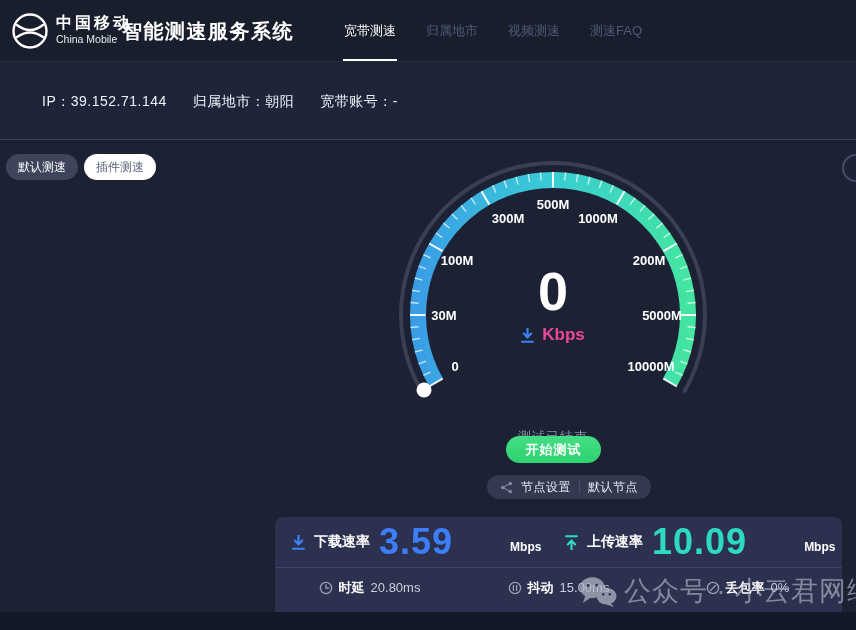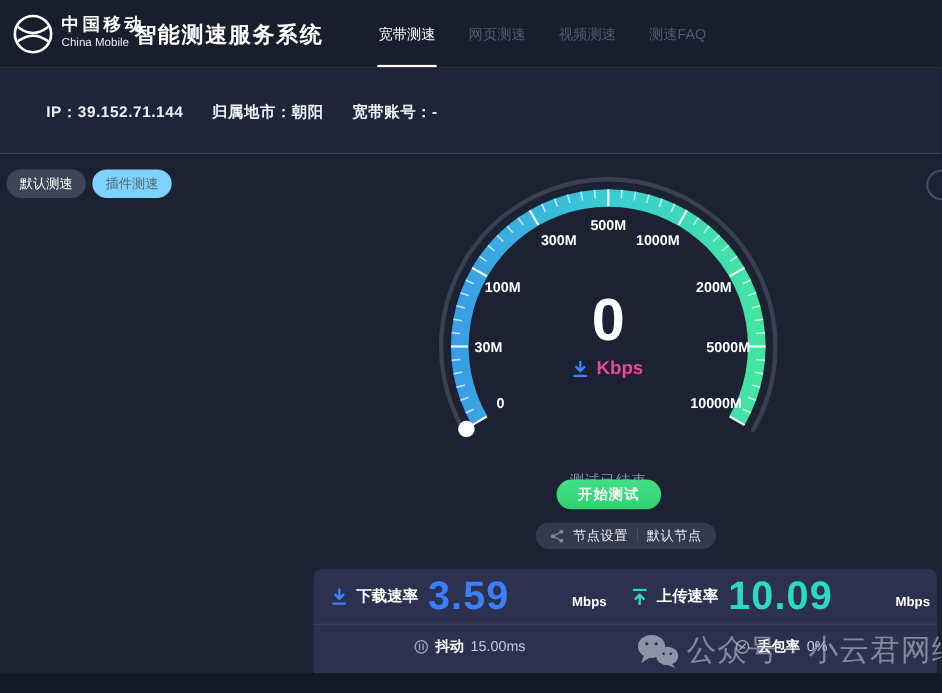--- a/index.html
+++ b/index.html
@@ -15,44 +15,44 @@
   .page-title { position:absolute; left:122px; top:18px; font-size:20px; font-weight:700; color:#fff; letter-spacing:1.5px; }
   .nav { position:absolute; left:344px; top:0; height:62px; display:flex; gap:30px; align-items:center; }
   .nav-item { font-size:13px; color:#4e5a77; cursor:pointer; position:relative; white-space:nowrap; }
   .nav-item.active { color:#fff; font-weight:400; }
   .nav-item.active::after { content:''; position:absolute; left:-1px; right:-1px; bottom:-21px; height:2px; background:#fff; }
 
   
   .info-bar { position:absolute; top:63px; left:0; right:0; height:77px; background:#1f2539; border-bottom:1px solid #39415a; }
   .info-icon { position:absolute; left:16px; top:96px; width:18px; height:18px; }
   .info-items { position:absolute; left:42px; top:0; height:77px; display:flex; align-items:center; gap:26px; }
-  .info-item { font-size:14px; font-weight:700; color:#eef1f7; letter-spacing:0.5px; }
+  .info-item { font-size:14px; font-weight:400; color:#eef1f7; letter-spacing:0.5px; }
   .partial-circle { position:absolute; right:-14px; top:91px; width:28px; height:28px; border:2px solid #434b68; border-radius:50%; }
 
   
   .mode-tabs { position:absolute; left:6px; top:154px; display:flex; gap:6px; }
   .mode-tab { width:72px; height:26px; border-radius:13px; display:flex; align-items:center; justify-content:center; font-size:12px; cursor:pointer; }
   .mode-tab.active { background:#3e4459; color:#fff; }
-  .mode-tab.inactive { background:#7dd3fc; color:#5c6579;font-family:Liberation Serif, serif; }
+  .mode-tab.inactive { background:#ffffff; color:#5c6579;font-family:Liberation Serif, serif; }
 
   
   .gauge-wrap { position:absolute; left:380px; top:161px; width:346px; height:244px; }
   .gauge-value { position:absolute; left:0; right:0; top:102px; text-align:center; font-size:54px; line-height:56px; font-weight:700; color:#fff; }
   .gauge-unit-row { position:absolute; left:0; right:0; top:164px; display:flex; align-items:center; justify-content:center; gap:8px; }
   .gauge-unit { font-size:17px; font-weight:700; color:#ec4899; }
   .scale-label { font-size:13px; font-weight:700; fill:#ffffff; text-anchor:middle; }
 
   .status-text { position:absolute; left:380px; top:416px; width:346px; text-align:center; font-size:13px; color:#8a92a4; letter-spacing:1px;margin-top:12px; }
   .start-btn { position:absolute; left:506px; top:436px; width:95px; height:27px; border-radius:14px; background:linear-gradient(180deg,#43df85,#2ed26e); color:#fff; font-size:13px; font-weight:600; letter-spacing:1px; display:flex; align-items:center; justify-content:center; cursor:pointer; }
   .node-pill { position:absolute; left:487px; top:475px; height:24px; border-radius:13px; background:#343950; display:flex; align-items:center; padding:0 13px; gap:8px; }
   .pill-label { font-size:12px; color:#e9ebf3; cursor:pointer; letter-spacing:0.5px; }
   .pill-divider { width:1px; height:12px; background:#4a5066; }
 
   
-  .results-panel { position:absolute; left:285px; top:517px; width:567px; height:100px; background:#2d3150; border-radius:8px;text-align:center; }
+  .results-panel { position:absolute; left:275px; top:517px; width:567px; height:100px; background:#2d3150; border-radius:8px;text-align:center; }
   .results-top { height:51px; display:flex; border-bottom:1px solid #3e4363; }
   .result-main { flex:1; display:flex; align-items:center; justify-content:center; gap:9px; }
   .result-label { font-size:14px; font-weight:600; color:#fff; }
   .result-value { font-size:36px; line-height:38px; font-weight:700; letter-spacing:1px; }
   .result-value.dl { color:#3b7ef7; }
   .result-value.ul { color:#2ed9c3; }
   .result-unit { font-size:12px; font-weight:700; color:#fff; margin-top:10px;padding-left:48px; }
   .results-bottom { height:39px; display:flex; align-items:center; }
   .result-sub { flex:1; display:flex; align-items:center; justify-content:center; gap:6px; }
   .sub-label { font-size:13px; font-weight:600; color:#fff; }
@@ -73,21 +73,21 @@
     <path d="M7 14 Q20 24 33 14" fill="none" stroke="#ffffff" stroke-width="2.4" stroke-linecap="round"></path>
     <path d="M7 26 Q20 17 33 26" fill="none" stroke="#ffffff" stroke-width="2.4" stroke-linecap="round"></path>
   </svg>
   <div class="logo-text">
     <div class="logo-cn">中国移动</div>
     <div class="logo-en">China Mobile</div>
   </div>
   <div class="page-title">智能测速服务系统</div>
   <div class="nav">
     <div class="nav-item active">宽带测速</div>
-    <div class="nav-item">网页测速</div>
+    <div class="nav-item">归属地市</div>
     <div class="nav-item">视频测速</div>
     <div class="nav-item">测速FAQ</div>
   </div>
 </div>
 
 <div class="info-bar">
   <svg class="info-icon" viewBox="0 0 18 18">
     <circle cx="9" cy="9" r="8" fill="none" stroke="#6a7288" stroke-width="1.4"></circle>
     <circle cx="9.8" cy="5.2" r="1.2" fill="#6a7288"></circle>
     <path d="M9.6 8 L8.2 13.4" stroke="#6a7288" stroke-width="1.7" stroke-linecap="round"></path>
@@ -222,20 +222,28 @@
       </svg>
       <span class="result-label">上传速率</span>
       <span class="result-value ul">10.09</span>
       <span class="result-unit">Mbps</span>
     </div>
   </div>
   <div class="results-bottom">
     <div class="result-sub">
       <svg width="14" height="14" viewBox="0 0 14 14">
         <circle cx="7" cy="7" r="5.6" fill="none" stroke="#9aa1b5" stroke-width="1.3"></circle>
+        <path d="M7 4 V7.2 H9.6" fill="none" stroke="#9aa1b5" stroke-width="1.3" stroke-linecap="round"></path>
+      </svg>
+      <span class="sub-label">时延</span>
+      <span class="sub-value">20.80ms</span>
+    </div>
+    <div class="result-sub">
+      <svg width="14" height="14" viewBox="0 0 14 14">
+        <circle cx="7" cy="7" r="5.6" fill="none" stroke="#9aa1b5" stroke-width="1.3"></circle>
         <path d="M5.4 4.6 V9.4 M8.6 4.6 V9.4" stroke="#9aa1b5" stroke-width="1.3" stroke-linecap="round"></path>
       </svg>
       <span class="sub-label">抖动</span>
       <span class="sub-value">15.00ms</span>
     </div>
     <div class="result-sub">
       <svg width="14" height="14" viewBox="0 0 14 14">
         <circle cx="7" cy="7" r="5.6" fill="none" stroke="#9aa1b5" stroke-width="1.3"></circle>
         <path d="M4.5 9.5 L9.5 4.5" stroke="#9aa1b5" stroke-width="1.3" stroke-linecap="round"></path>
       </svg>

